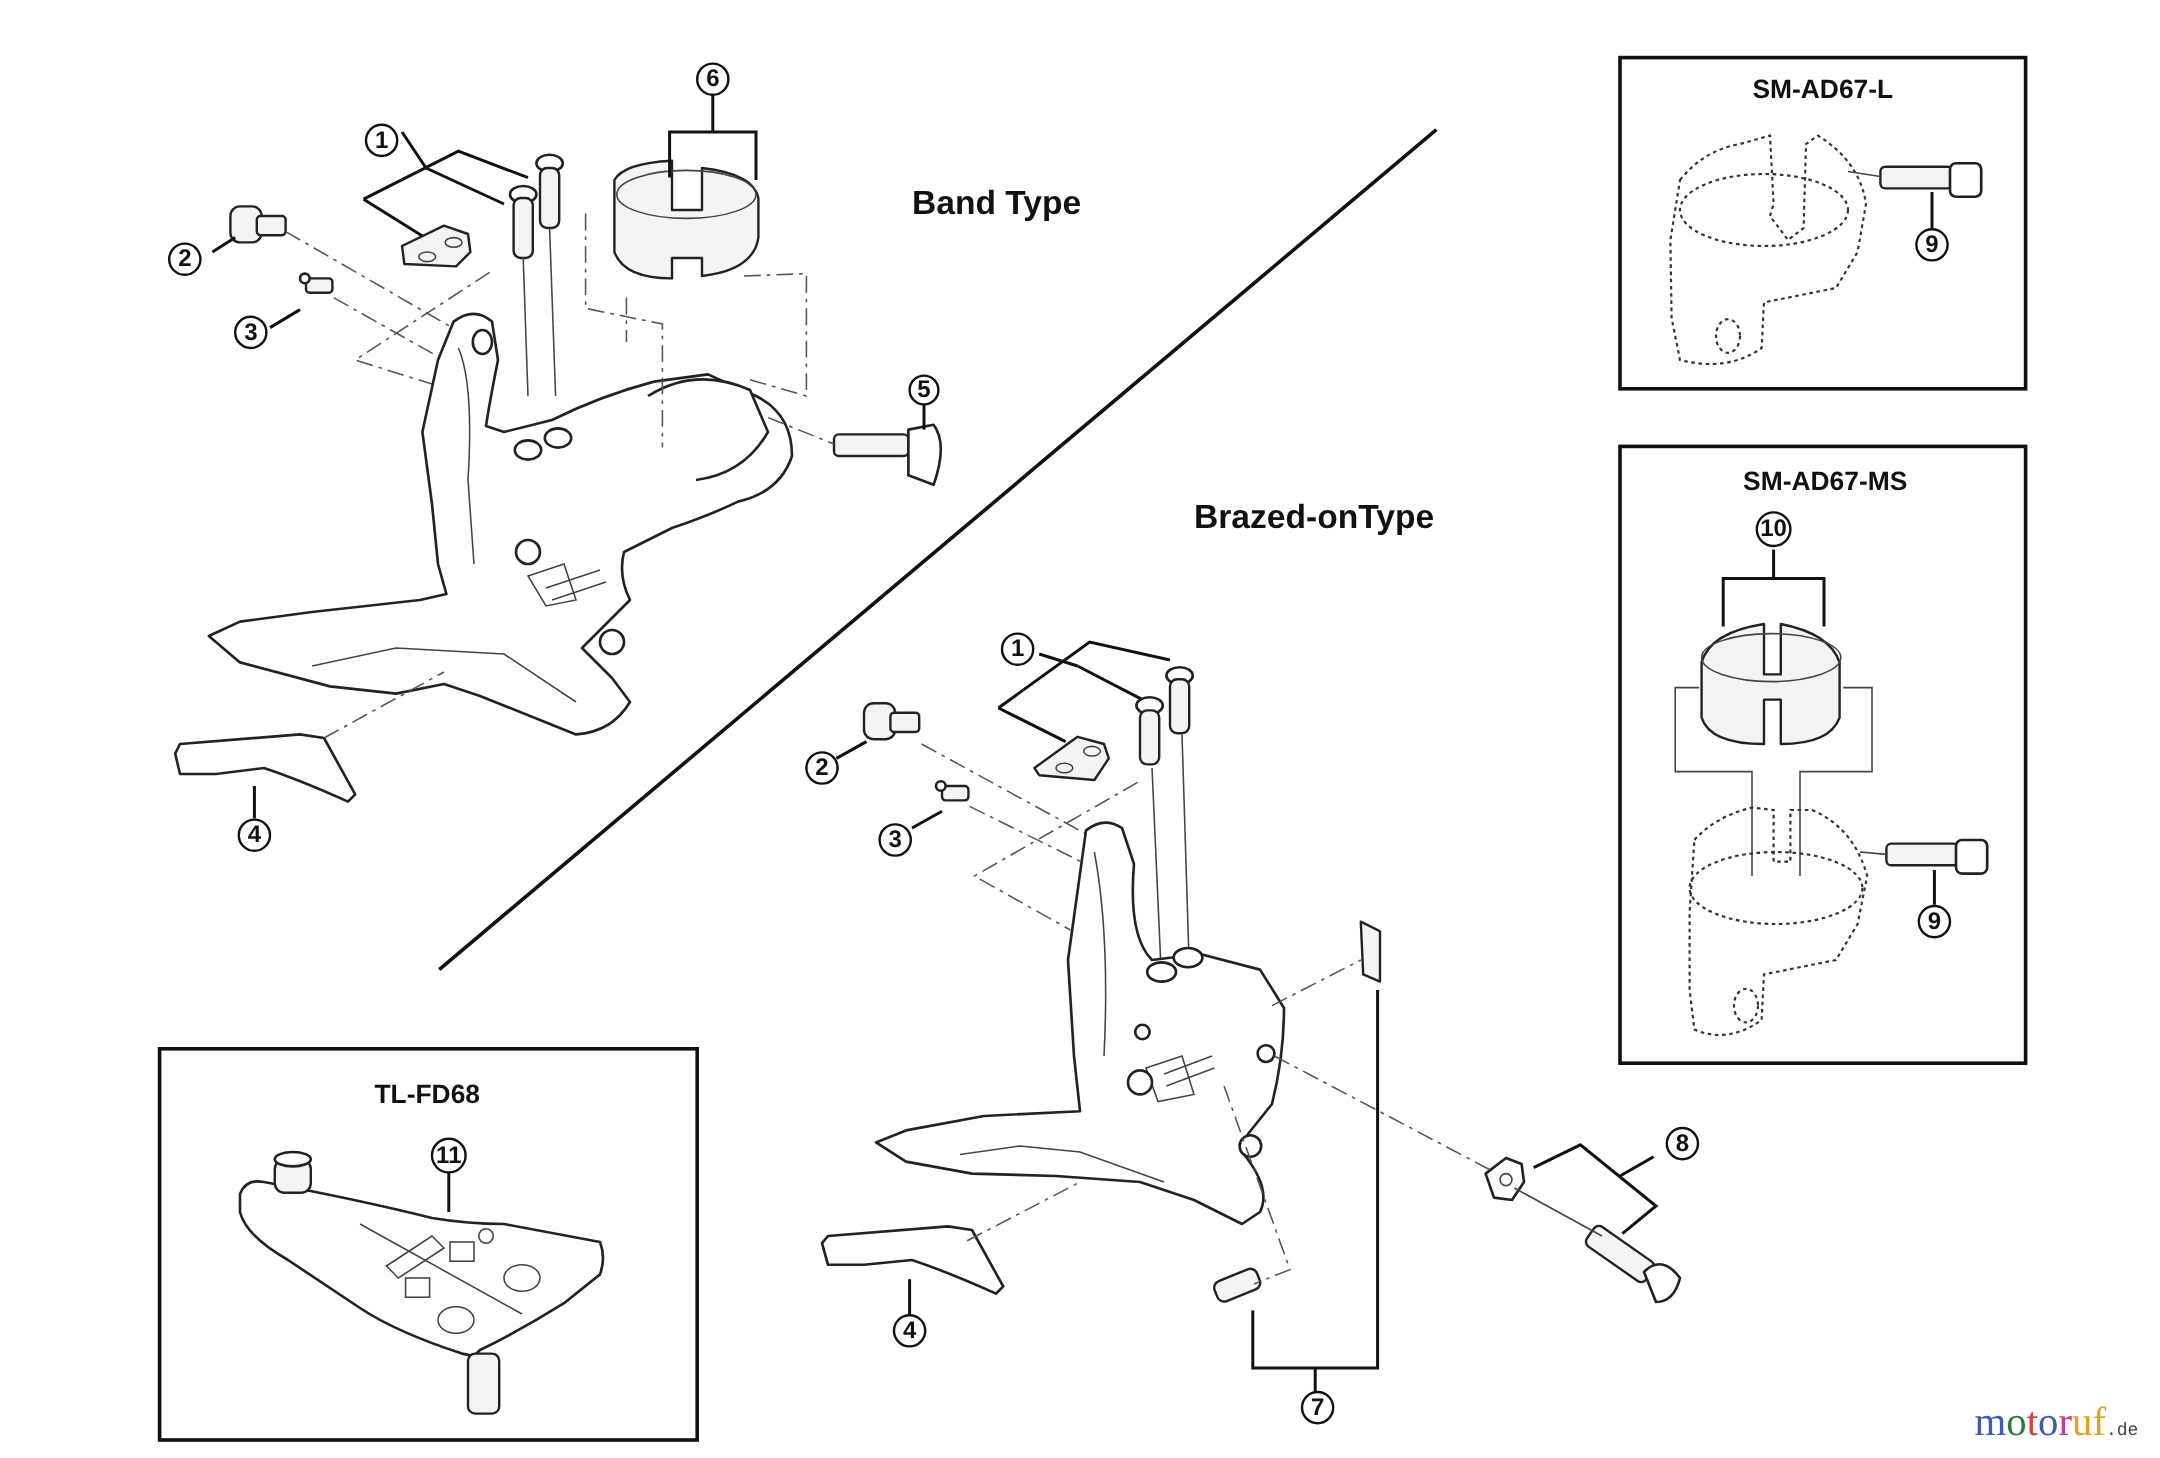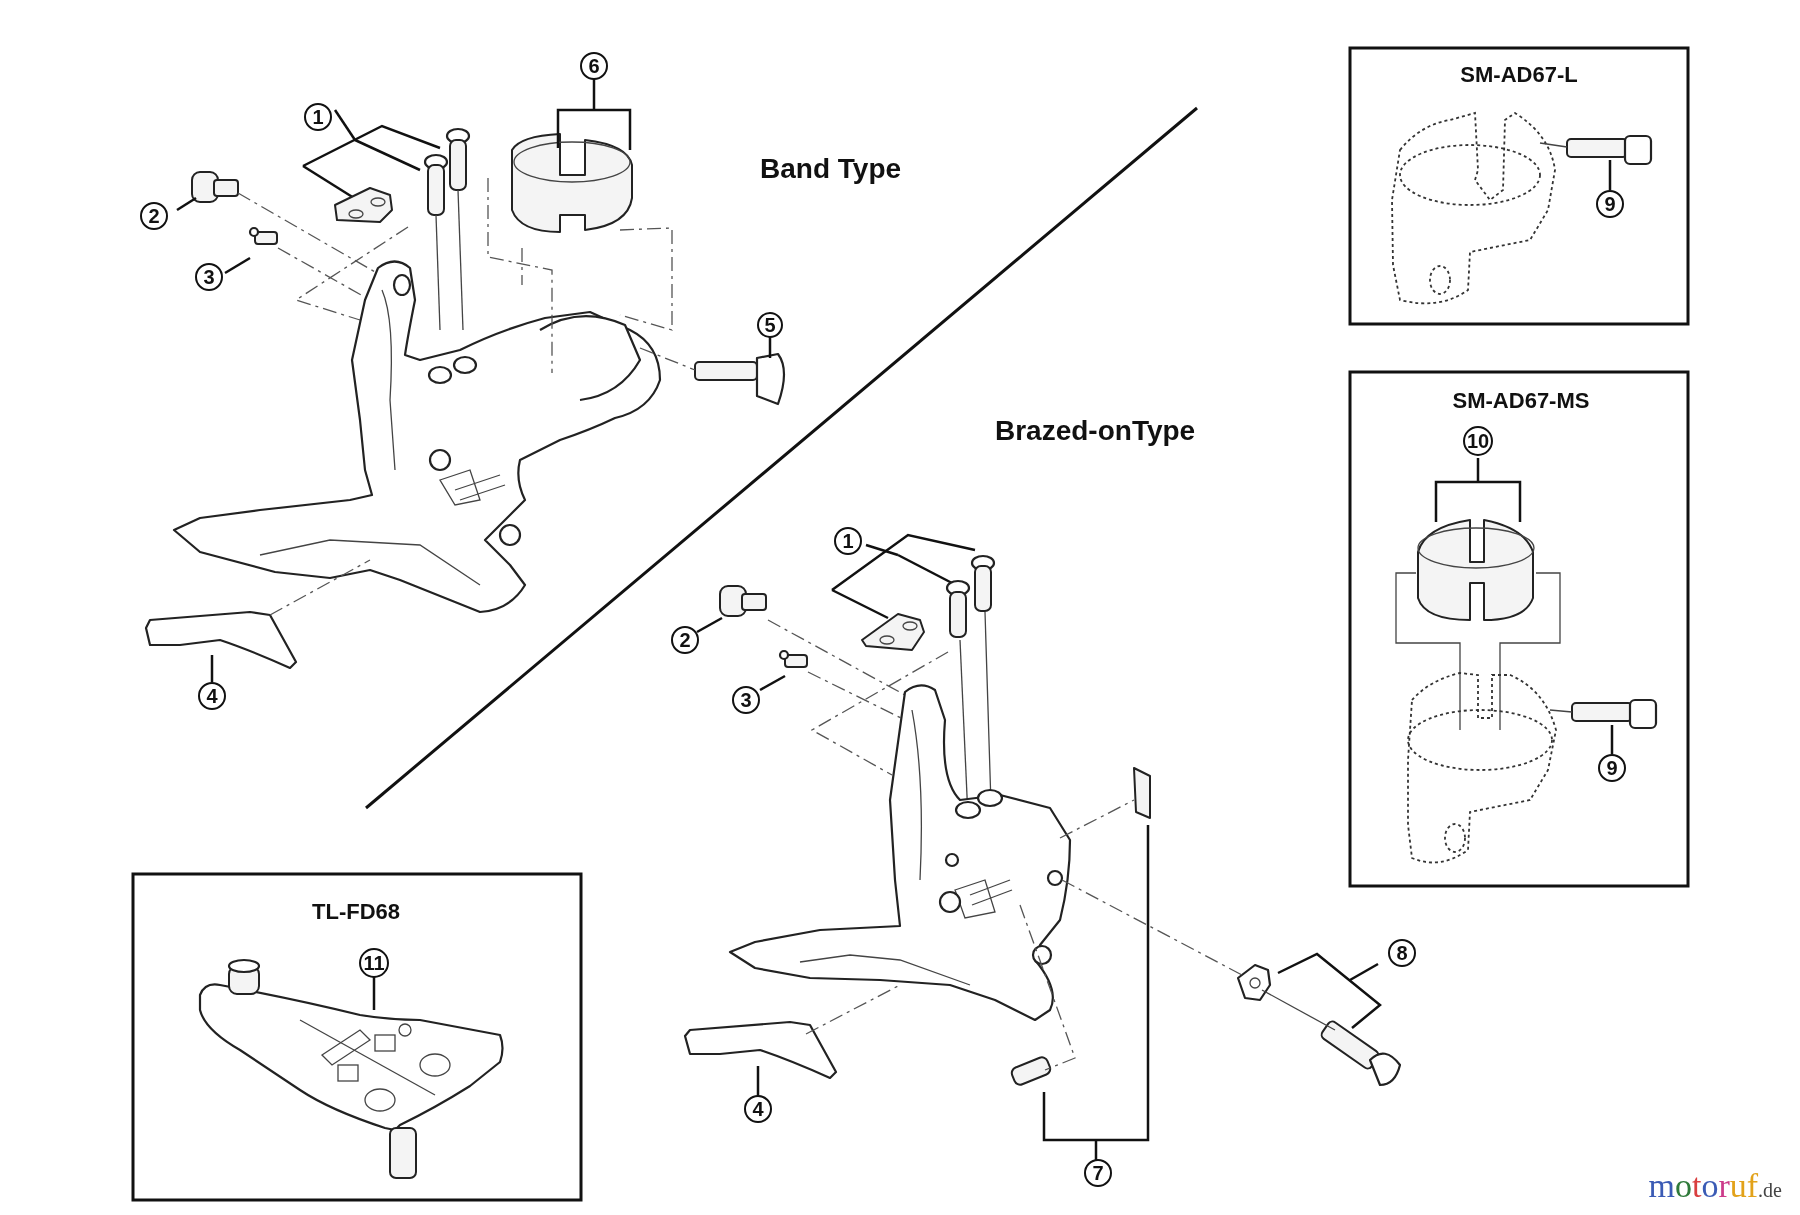--- a/index.html
+++ b/index.html
@@ -10,21 +10,21 @@
   .part { stroke:#222; stroke-width:2.2; fill:#fff; stroke-linejoin:round; }
   .partg { stroke:#222; stroke-width:2; fill:#f4f4f4; stroke-linejoin:round; }
   .thin { stroke:#444; stroke-width:1.3; fill:none; }
   .dash { stroke:#555; stroke-width:1.3; fill:none; stroke-dasharray:14 5 3 5; }
   .dot { stroke:#333; stroke-width:1.8; fill:none; stroke-dasharray:3 3; }
   .callout-circle { fill:#fff; stroke:#111; stroke-width:2; }
   .callout-text { font-family:"Liberation Sans", sans-serif; font-weight:700; font-size:20px; fill:#111; text-anchor:middle; dominant-baseline:central; }
   .title-text { font-family:"Liberation Sans", sans-serif; font-weight:700; fill:#111; }
   .box { fill:none; stroke:#111; stroke-width:3; }
   .wm { position:absolute; right:18px; bottom:10px; font-family:"Liberation Serif", serif; font-size:34px; letter-spacing:0; }
-  .wm .de { font-size:20px; color:#444; }
+  .wm .de { font-size:15px; color:#444;font-family:Liberation Mono, monospace; }
 </style>
 </head>
 <body>
 
 <svg id="diagram" viewBox="0 0 1800 1215" xmlns="http://www.w3.org/2000/svg">
 
   <line x1="1197" y1="108" x2="366" y2="808" class="ln"></line>
 
   <text class="title-text" x="760" y="178" font-size="28">Band Type</text>
   <text class="title-text" x="995" y="440" font-size="28">Brazed-onType</text>

